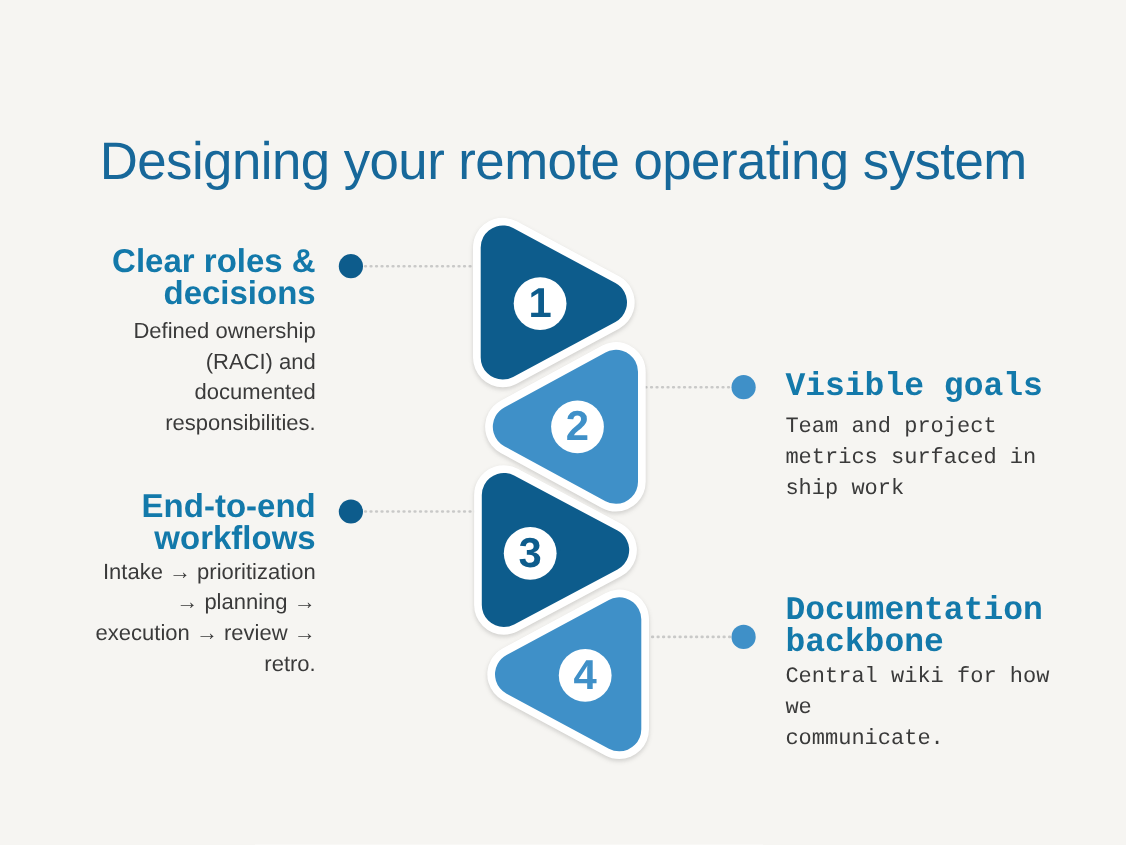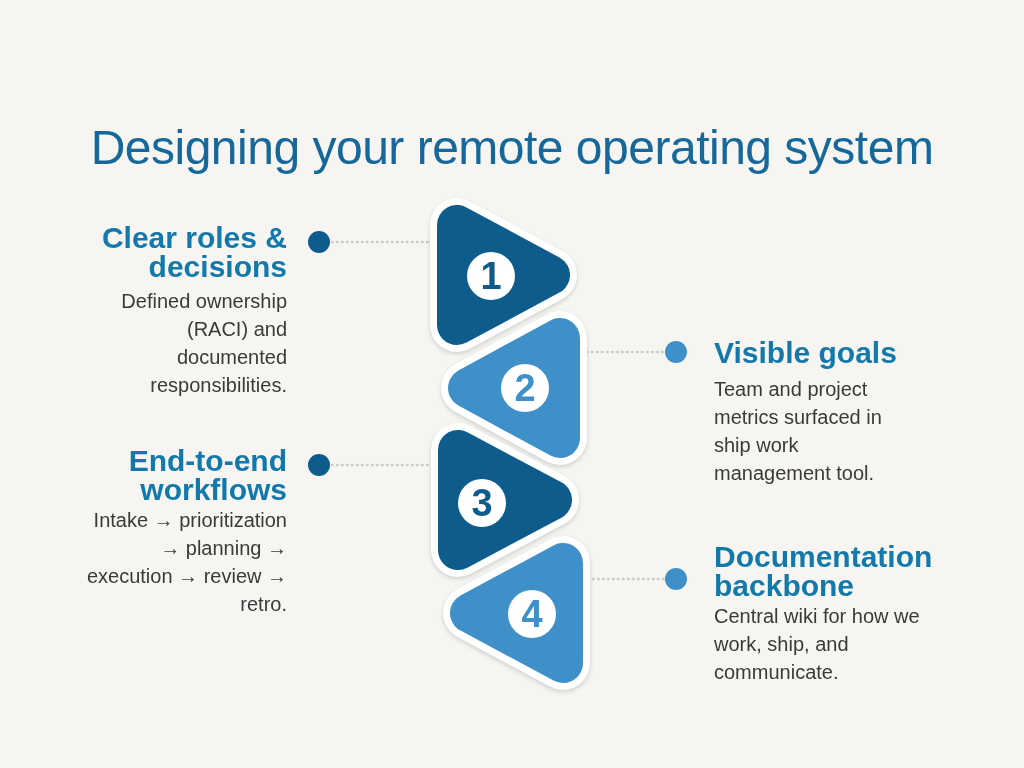--- a/index.html
+++ b/index.html
@@ -47,21 +47,21 @@
     line-height:1;
   }
   .badge-dark{color:var(--shape-dark,#0d5c8c);}
   .badge-light{color:var(--shape-light,#3f90c8);}
   .badge-1{left:467px;top:252px;}
   .badge-2{left:501px;top:364px;}
   .badge-3{left:458px;top:479px;}
   .badge-4{left:508px;top:590px;}
   .tblock{position:absolute;width:260px;}
   .tblock.left{text-align:right;}
-  .tblock.right{text-align:left;}
+  .tblock.right{text-align:left;font-family:Liberation Mono, monospace;}
   .tblock .heading{
     font-size:30px;line-height:29px;font-weight:700;
     color:var(--heading-text,#1379aa);
   }
   .tblock .body{
     font-size:20px;line-height:28px;font-weight:400;
     color:var(--body-text,#3a3a3a);
   }
   .block-1{right:737px;top:223px;} .block-1 .body{margin-top:6px;}
   .block-2{left:714px;top:338px;}  .block-2 .body{margin-top:8px;}
@@ -135,21 +135,20 @@
   </div>
 
   <div class="tblock right block-2">
     <div class="heading">
       <div>Visible goals</div>
     </div>
     <div class="body">
       <div>Team and project</div>
       <div>metrics surfaced in</div>
       <div>ship work</div>
-      <div>management tool.</div>
     </div>
   </div>
 
   <div class="tblock left block-3">
     <div class="heading">
       <div>End-to-end</div>
       <div>workflows</div>
     </div>
     <div class="body">
       <div>Intake → prioritization</div>
@@ -159,18 +158,17 @@
     </div>
   </div>
 
   <div class="tblock right block-4">
     <div class="heading">
       <div>Documentation</div>
       <div>backbone</div>
     </div>
     <div class="body">
       <div>Central wiki for how we</div>
-      <div>work, ship, and</div>
       <div>communicate.</div>
     </div>
   </div>
 
 </div>
 
 </body></html>

